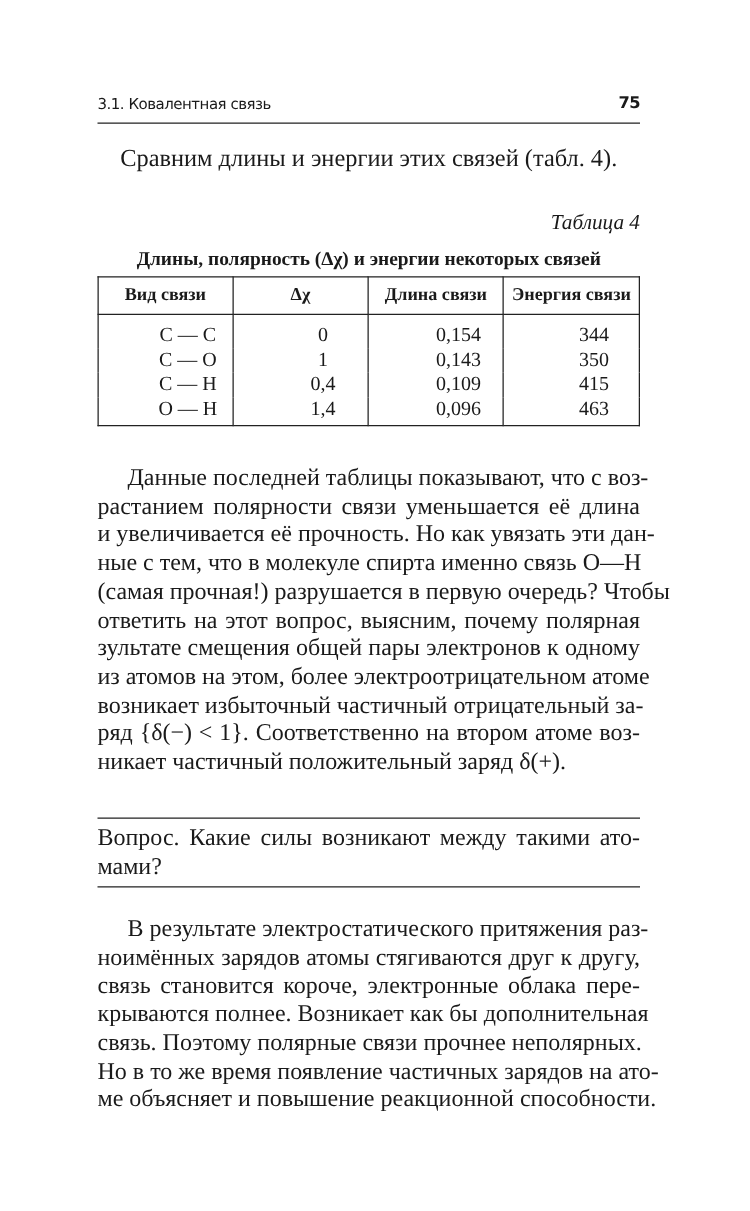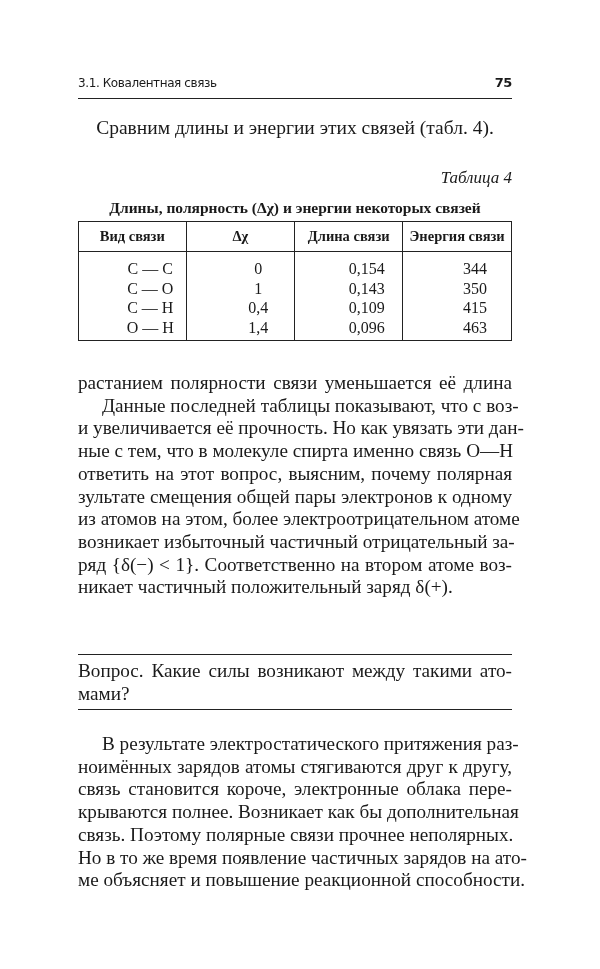--- a/index.html
+++ b/index.html
@@ -103,24 +103,25 @@
       <tr class="last">
         <td>O — H</td>
         <td>1,4</td>
         <td>0,096</td>
         <td>463</td>
       </tr>
     </tbody>
   </table>
 
   <div class="para p1 serif">
+    <span class="line indent">Данные последней таблицы показывают, что с воз-</span>
     <span class="line">растанием полярности связи уменьшается её длина</span>
-    <span class="line indent">Данные последней таблицы показывают, что с воз-</span>
     <span class="line">и увеличивается её прочность. Но как увязать эти дан-</span>
     <span class="line">ные с тем, что в молекуле спирта именно связь O—H</span>
+    <span class="line">(самая прочная!) разрушается в первую очередь? Чтобы</span>
     <span class="line">ответить на этот вопрос, выясним, почему полярная</span>
     <span class="line">зультате смещения общей пары электронов к одному</span>
     <span class="line">из атомов на этом, более электроотрицательном атоме</span>
     <span class="line">возникает избыточный частичный отрицательный за-</span>
     <span class="line">ряд {δ(−) &lt; 1}. Соответственно на втором атоме воз-</span>
     <span class="line last">никает частичный положительный заряд δ(+).</span>
   </div>
 
   <div class="q-rule-top"></div>
   <div class="para question serif">

